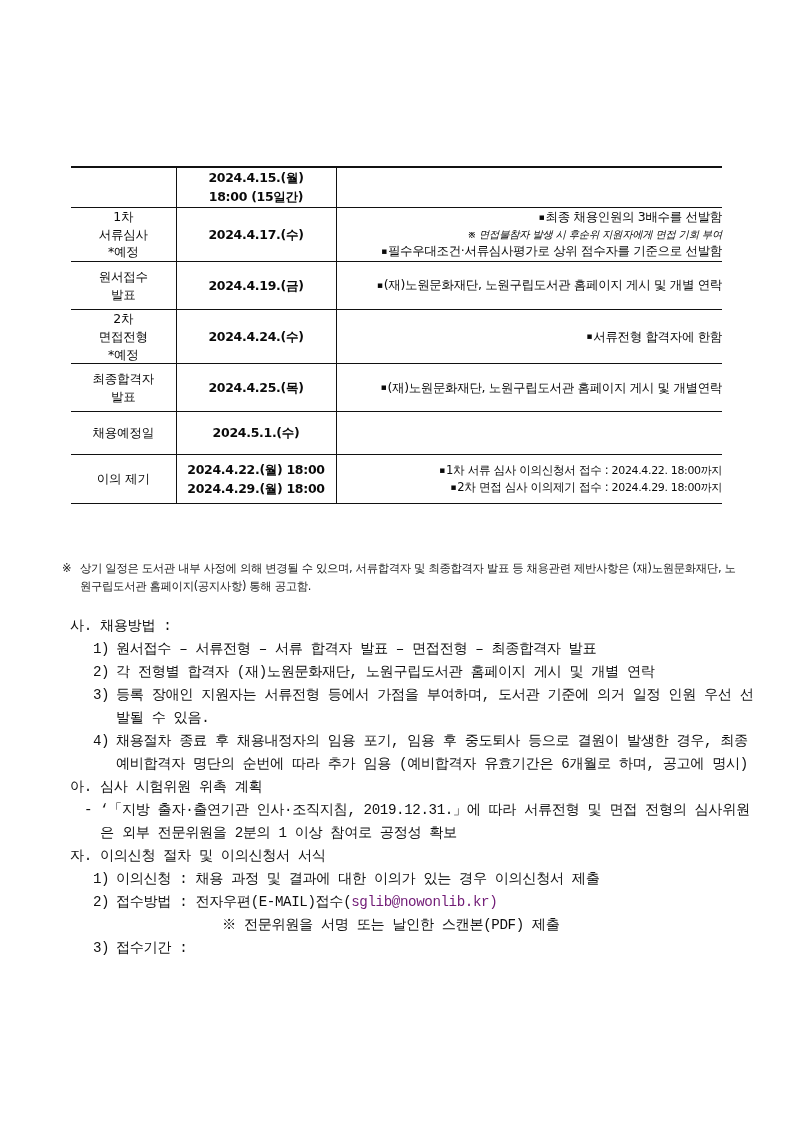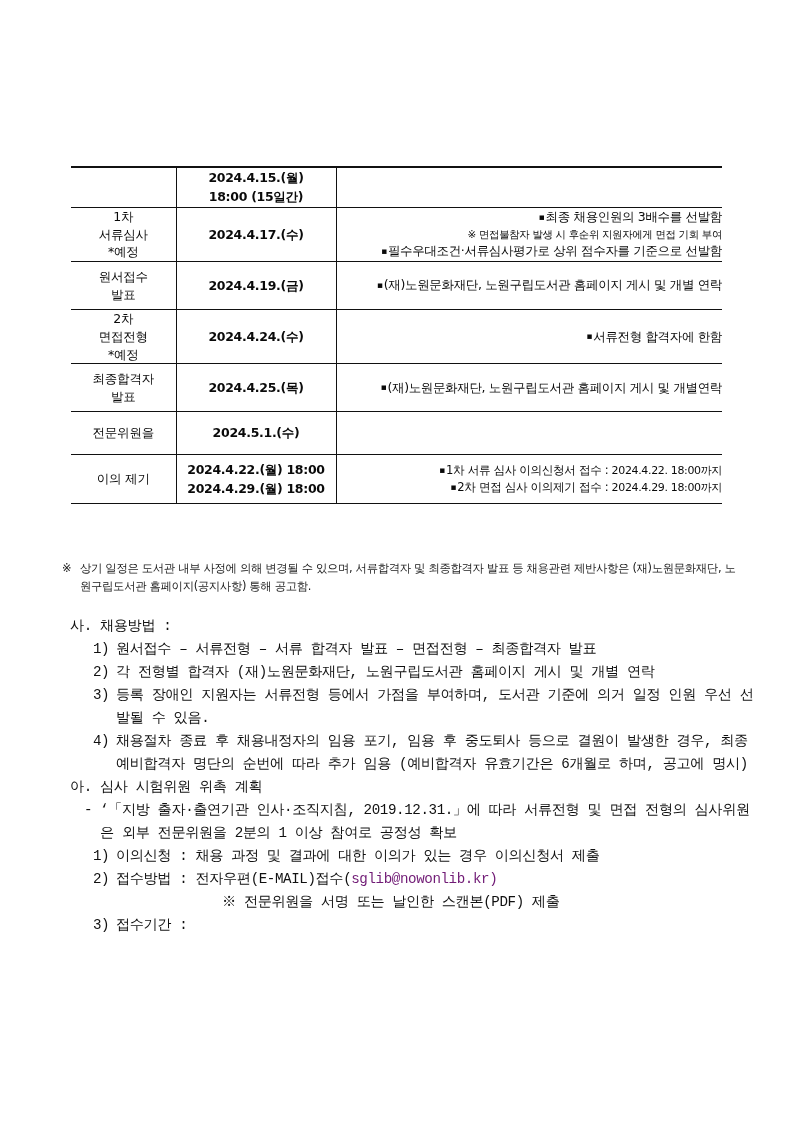--- a/index.html
+++ b/index.html
@@ -97,20 +97,21 @@
     content: "\25AA";
     font-size: 9px;
     vertical-align: 1.5px;
     margin-right: 1px;
   }
   .detail-line.sub {
     font-size: 10.4px;
     padding-left: 4px;
     letter-spacing: -0.3px;
     line-height: 1.5;
+    font-style: italic;
   }
   .detail-line.small {
     font-size: 11.6px;
   }
   .detail-line.small .tail {
     font-size: 11px;
   }
 
   
   .table-note {
@@ -235,21 +236,21 @@
         <tr>
           <td class="cell-stage first-col" style="height:47px">최종합격자
 발표</td>
           <td class="cell-date">2024.4.25.(목)</td>
           <td class="cell-detail last-col">
             <span class="detail-line bullet">(재)노원문화재단, 노원구립도서관 홈페이지 게시 및 개별연락</span>
           </td>
         </tr>
 
         <tr>
-          <td class="cell-stage first-col" style="height:42px">전문위원을</td>
+          <td class="cell-stage first-col" style="height:42px">채용예정일</td>
           <td class="cell-date">2024.5.1.(수)</td>
           <td class="cell-detail last-col"></td>
         </tr>
 
         <tr>
           <td class="cell-stage first-col" style="height:48px">이의 제기</td>
           <td class="cell-date two-line">2024.4.22.(월) 18:00
 2024.4.29.(월) 18:00</td>
           <td class="cell-detail last-col">
             <span class="detail-line bullet small"><span>1차 서류 심사 이의신청서 접수 : </span><span class="tail">2024.4.22.  18:00까지</span></span>
@@ -275,20 +276,21 @@
       <div class="sec-item"><span class="idx">3)</span><span>등록 장애인 지원자는 서류전형 등에서 가점을 부여하며, 도서관 기준에 의거 일정 인원 우선 선발될 수 있음.</span></div>
       <div class="sec-item"><span class="idx">4)</span><span>채용절차 종료 후 채용내정자의 임용 포기, 임용 후 중도퇴사 등으로 결원이 발생한 경우, 최종 예비합격자 명단의 순번에 따라 추가 임용 (예비합격자 유효기간은 6개월로 하며, 공고에 명시)</span></div>
     </div>
 
     <div class="sec">
       <div class="sec-head">아. 심사 시험위원 위촉 계획</div>
       <div class="sec-item dash"><span class="idx dashidx">-</span><span>‘「지방 출자·출연기관 인사·조직지침, 2019.12.31.」에 따라 서류전형 및 면접 전형의 심사위원은 외부 전문위원을 2분의 1 이상 참여로 공정성 확보</span></div>
     </div>
 
     <div class="sec">
+      <div class="sec-head">자. 이의신청 절차 및 이의신청서 서식</div>
       <div class="sec-item"><span class="idx">1)</span><span>이의신청 : 채용 과정 및 결과에 대한 이의가 있는 경우 이의신청서 제출</span></div>
       <div class="sec-item"><span class="idx">2)</span><span class="nowrap">접수방법 : 전자우편(E-MAIL)접수(</span><a class="mail-link" href="#">sglib@nowonlib.kr</a><span class="mail-link paren">)</span></div>
       <div class="sec-note">※ 전문위원을 서명 또는 날인한 스캔본(PDF) 제출</div>
       <div class="sec-item"><span class="idx">3)</span><span>접수기간 :</span></div>
     </div>
 
   </div>
 
 </div>
 

